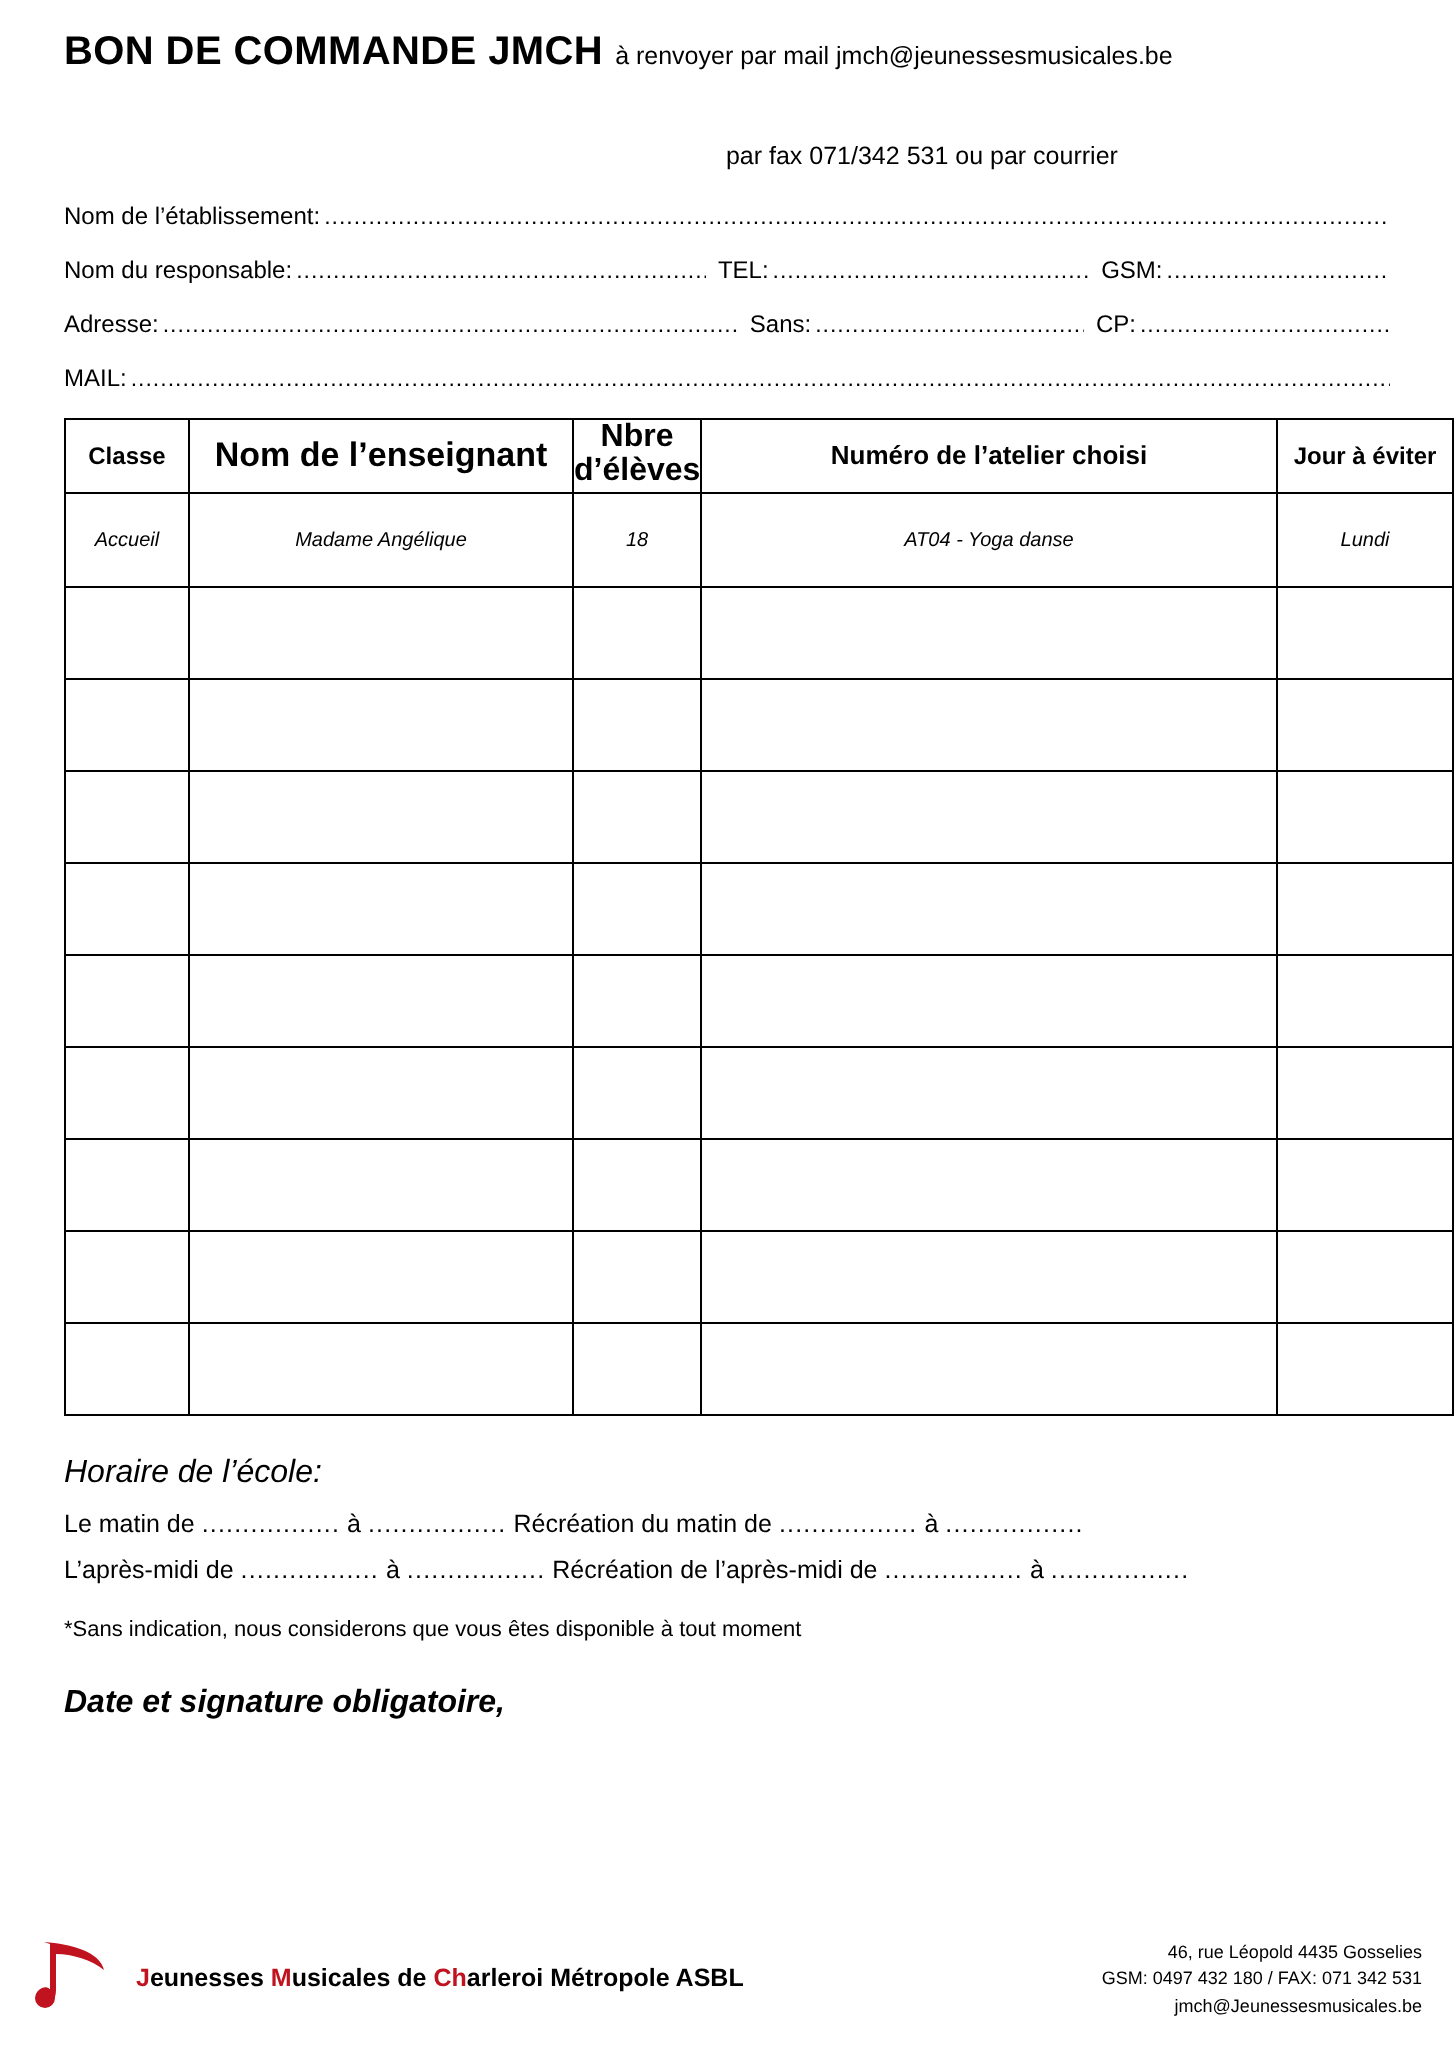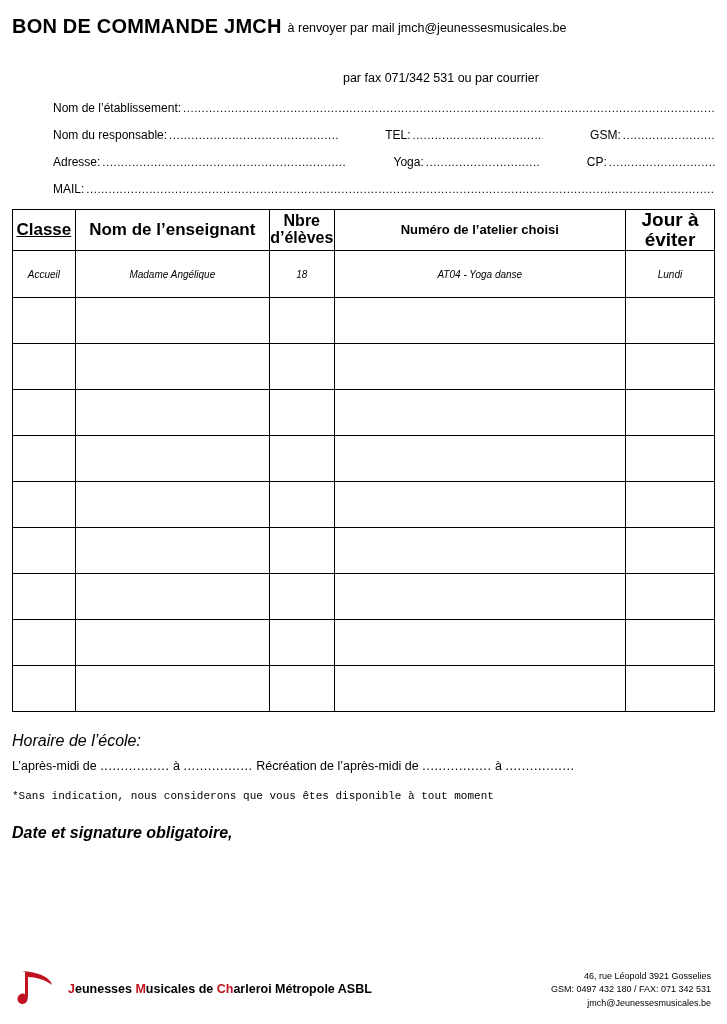--- a/index.html
+++ b/index.html
@@ -13,21 +13,21 @@
     font-family: "Liberation Sans", sans-serif;
     color: #000000;
     position: relative;
     overflow: hidden;
   }
   .page {
     position: relative;
     width: 727px;
     height: 1024px;
     box-sizing: border-box;
-    padding: 0 12px;
+    padding: 0 32px;
   }
 
   
   .header {
     padding-top: 14px;
     display: flex;
     align-items: flex-start;
   }
   .header-title {
     font-size: 20px;
@@ -55,21 +55,20 @@
   }
   .field-row {
     display: flex;
     align-items: baseline;
     margin-bottom: 13px;
     white-space: nowrap;
   }
   .field-label {
     flex: 0 0 auto;
     padding-right: 2px;
-    margin-left: 41px;
   }
   .dots {
     flex: 1 1 auto;
     overflow: hidden;
     white-space: nowrap;
     font-size: 11.5px;
     letter-spacing: 0.5px;
     color: #000;
     min-width: 10px;
   }
@@ -87,25 +86,25 @@
     border: 1px solid #000000;
     padding: 0;
   }
   table.order-table thead th {
     font-weight: bold;
     text-align: center;
     vertical-align: middle;
     height: 36px;
     line-height: 1.05;
   }
-  .th-classe { font-size: 17px; text-decoration: underline; }
+  .th-classe { font-size: 12px; }
   .th-nom { font-size: 17px; }
   .th-nbre { font-size: 16px; }
   .th-num { font-size: 13px; }
-  .th-jour { font-size: 19px; }
+  .th-jour { font-size: 12px; }
 
   .col-classe { width: 62px; }
   .col-nom { width: 192px; }
   .col-nbre { width: 64px; }
   .col-num { width: 288px; }
   .col-jour { width: 88px; }
 
   table.order-table tbody td {
     height: 45px;
     text-align: center;
@@ -126,21 +125,20 @@
   }
   .horaire-line {
     margin-top: 9px;
     font-size: 12.5px;
     white-space: nowrap;
   }
   .horaire-line .d { letter-spacing: 0.6px; }
   .note {
     margin-top: 17px;
     font-size: 11px;
-    font-family: Liberation Mono, monospace;
   }
   .date-sign {
     margin-top: 22px;
     font-size: 16px;
     font-weight: bold;
     font-style: italic;
   }
 
   
   .footer {
@@ -204,21 +202,21 @@
       <span class="dots">...................................................</span>
       <span class="gap"></span>
       <span class="field-label">GSM:</span>
       <span class="dots">....................................</span>
     </div>
 
     <div class="field-row">
       <span class="field-label">Adresse:</span>
       <span class="dots">............................................................................................</span>
       <span class="gap"></span>
-      <span class="field-label">Yoga:</span>
+      <span class="field-label">Sans:</span>
       <span class="dots">...........................................</span>
       <span class="gap"></span>
       <span class="field-label">CP:</span>
       <span class="dots">........................................</span>
     </div>
 
     <div class="field-row">
       <span class="field-label">MAIL:</span>
       <span class="dots">................................................................................................................................................................................................</span>
     </div>
@@ -314,20 +312,30 @@
         <td></td>
         <td></td>
         <td></td>
         <td></td>
       </tr>
     </tbody>
   </table>
 
   <div class="horaire-title">Horaire de l’école:</div>
 
+  <div class="horaire-line">
+    <span>Le matin de</span>
+    <span class="d">.................</span>
+    <span>à</span>
+    <span class="d">.................</span>
+    <span>Récréation du matin de</span>
+    <span class="d">.................</span>
+    <span>à</span>
+    <span class="d">.................</span>
+  </div>
 
   <div class="horaire-line">
     <span>L’après-midi de</span>
     <span class="d">.................</span>
     <span>à</span>
     <span class="d">.................</span>
     <span>Récréation de l’après-midi de</span>
     <span class="d">.................</span>
     <span>à</span>
     <span class="d">.................</span>
@@ -343,19 +351,19 @@
         <svg width="40" height="42" viewBox="0 0 40 42" xmlns="http://www.w3.org/2000/svg">
           <path d="M6 3 C20 4, 34 8, 36 17 C30 12, 20 9, 12 9 L12 27 C12 33, 8 37, 4 35 C1 33, 1 28, 5 26 C7 25, 9 26, 9 27 L9 4 Z" fill="#c1121f"></path>
           <circle cx="6.5" cy="31" r="5" fill="#c1121f"></circle>
         </svg>
       </div>
       <div class="footer-brand">
         <span class="red">J</span><span>eunesses </span><span class="red">M</span><span>usicales de </span><span class="red">Ch</span><span>arleroi Métropole ASBL</span>
       </div>
     </div>
     <div class="footer-right">
-      <div>46, rue Léopold 3921 Gosselies</div>
+      <div>46, rue Léopold 4435 Gosselies</div>
       <div>GSM: 0497 432 180 / FAX: 071 342 531</div>
       <div>jmch@Jeunessesmusicales.be</div>
     </div>
   </div>
 
 </div>
 
 </body></html>

